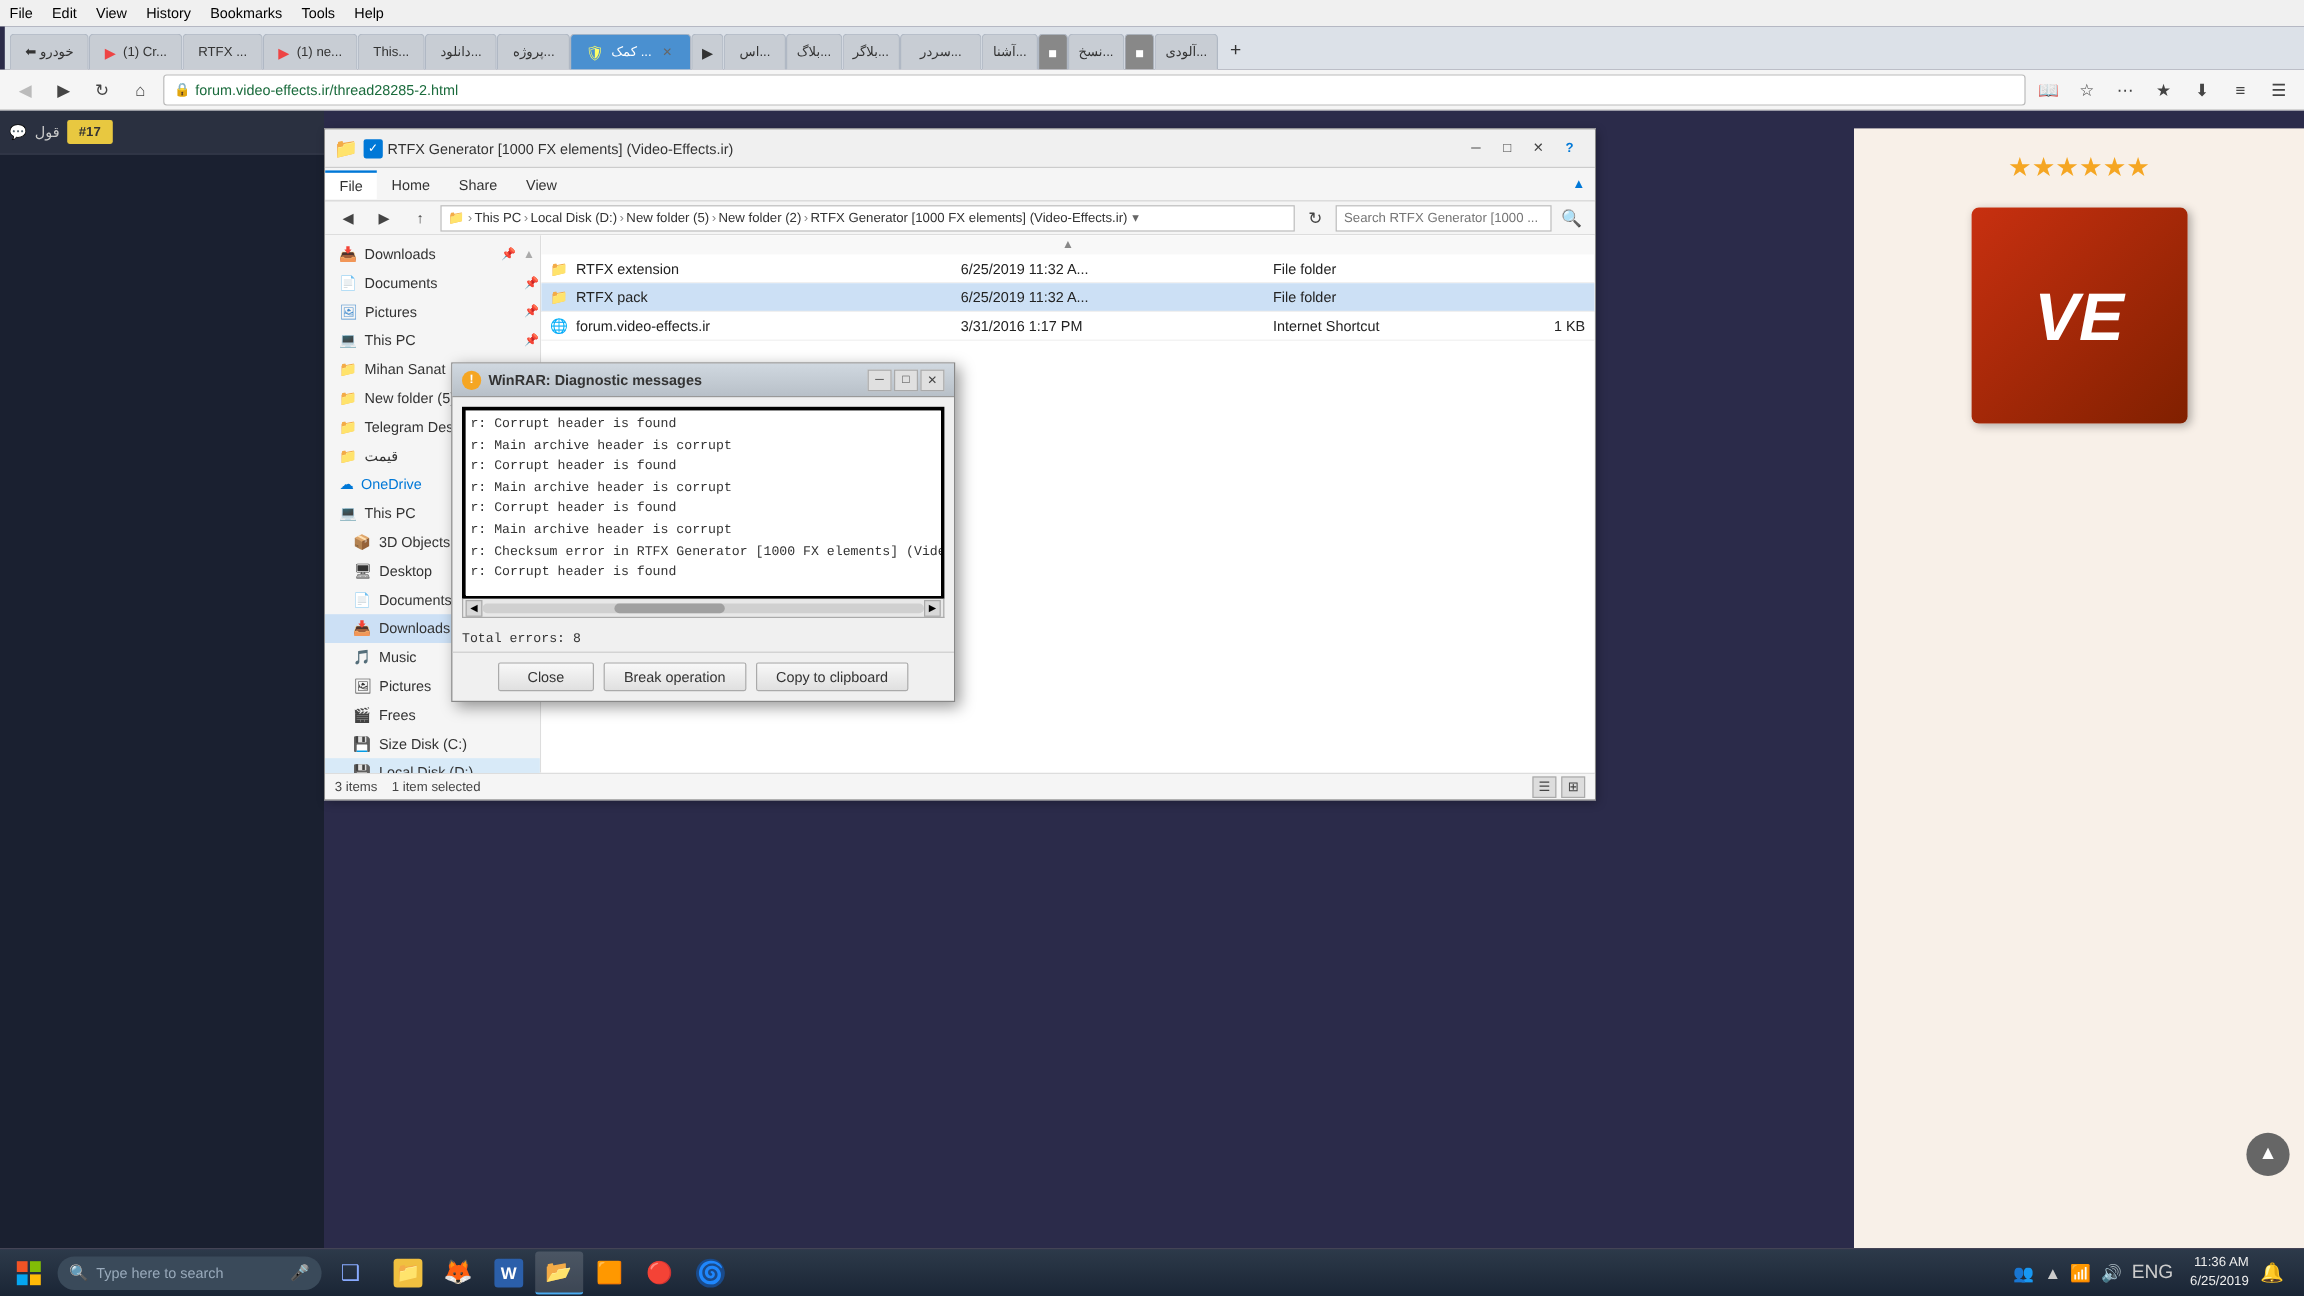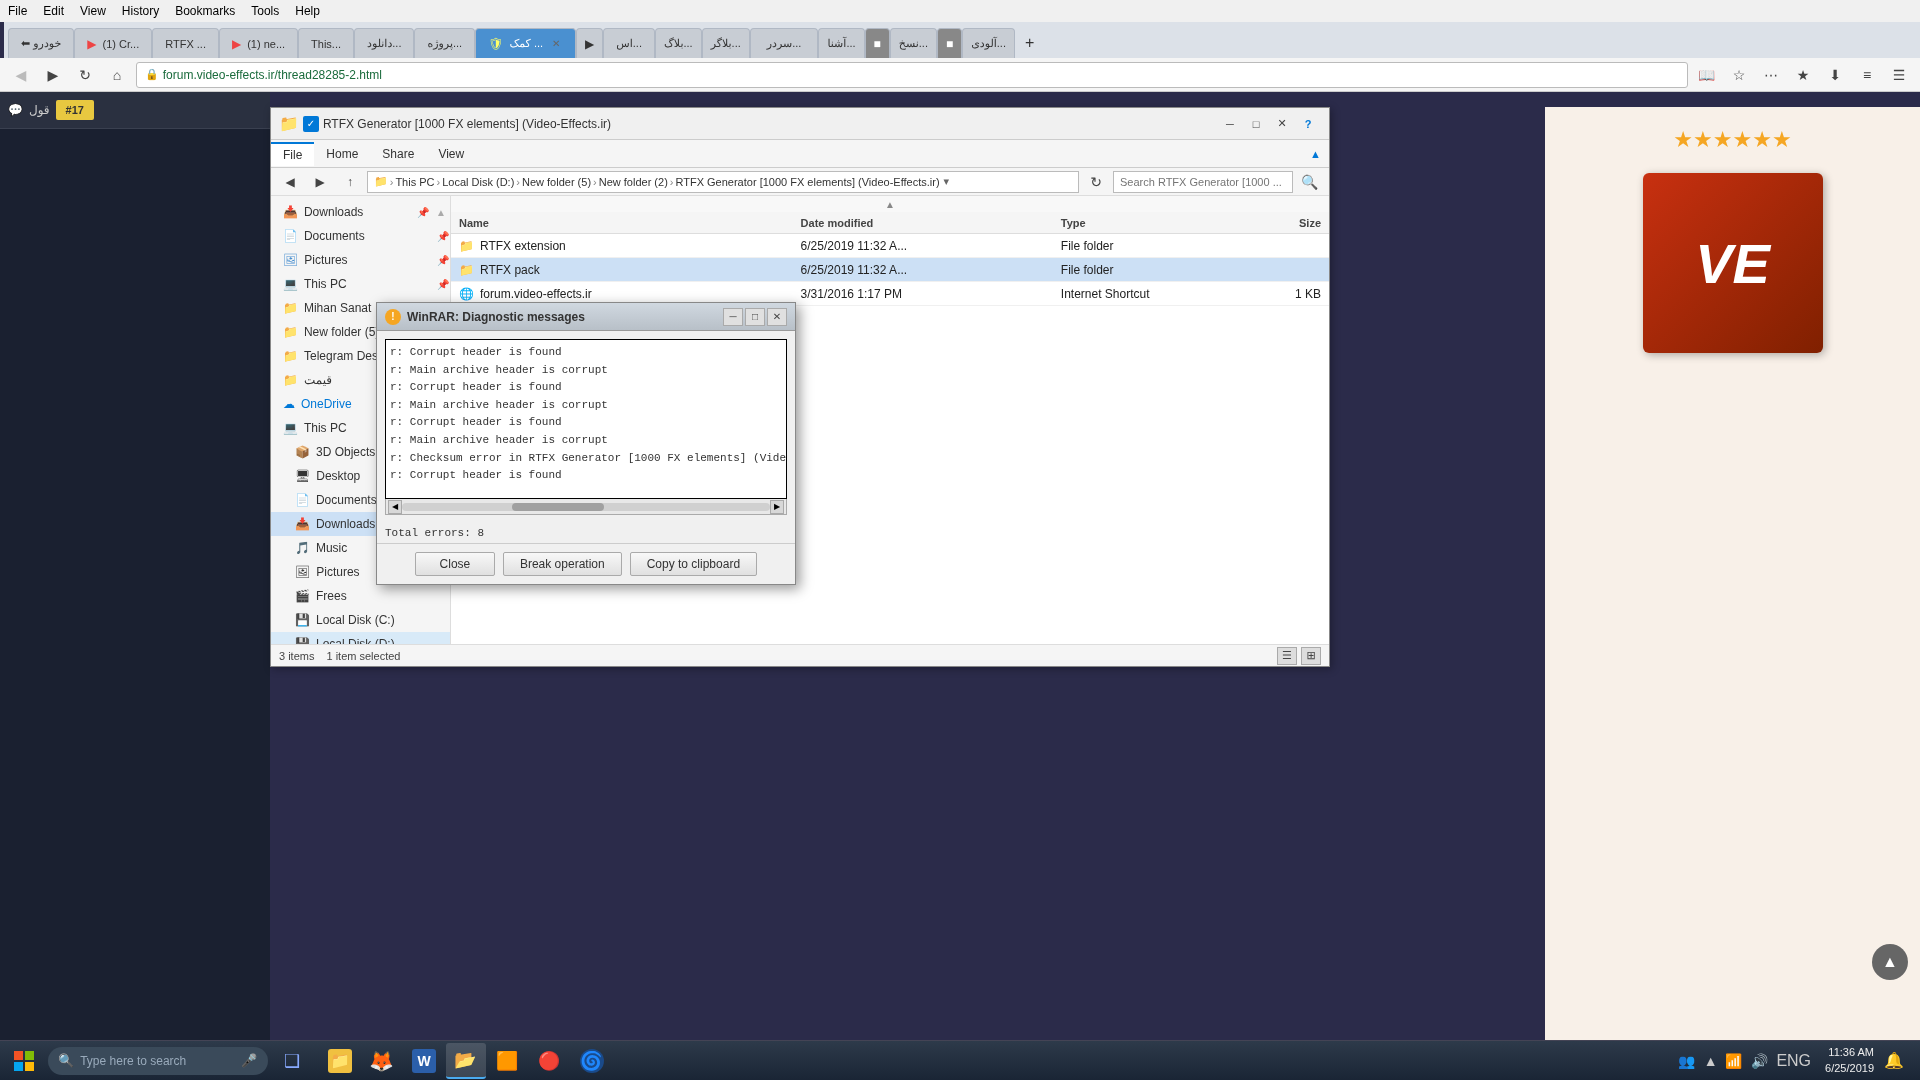--- a/index.html
+++ b/index.html
@@ -317,21 +317,21 @@
       background: #e0e0e0;
       margin-left: 2px;
     }
 
     .dialog-body {
       padding: 8px;
       flex: 1;
     }
     .message-area {
       background: #fff;
-      border: 1px solid #000000;
+      border: 3px solid #000000;
       height: 160px;
       overflow-y: auto;
       overflow-x: auto;
       font-size: 11px;
       font-family: 'Courier New', monospace;
       padding: 4px;
       color: #333;
       line-height: 1.6;
       white-space: nowrap;
     }
@@ -736,41 +736,35 @@
       <div class="sidebar-item" style="padding-left:24px;">
         <span>🖼</span>
         <span>Pictures</span>
       </div>
       <div class="sidebar-item" style="padding-left:24px;">
         <span>🎬</span>
         <span>Frees</span>
       </div>
       <div class="sidebar-item" style="padding-left:24px;">
         <span>💾</span>
-        <span>Local Disk (C:)</span>
+        <span>Size Disk (C:)</span>
       </div>
       <div class="sidebar-item" style="padding-left:24px;background:#d8eaf8;">
         <span style="color:#0078d7;">💾</span>
         <span>Local Disk (D:)</span>
       </div>
 
     </div>
 
     <div class="explorer-filelist">
 
       <div style="height:16px;display:flex;justify-content:center;align-items:center;background:#f8f8f8;">
         <span style="color:#888;font-size:10px;">▲</span>
       </div>
 
-      <div class="filelist-header">
-        <div class="col col-name">Name</div>
-        <div class="col col-date">Date modified</div>
-        <div class="col col-type">Type</div>
-        <div class="col col-size">Size</div>
-      </div>
 
       <div class="file-row">
         <div class="col col-name" style="display:flex;align-items:center;gap:6px;">
           <span>📁</span>
           <span>RTFX extension</span>
         </div>
         <div class="col col-date">6/25/2019 11:32 A...</div>
         <div class="col col-type">File folder</div>
         <div class="col col-size"></div>
       </div>

